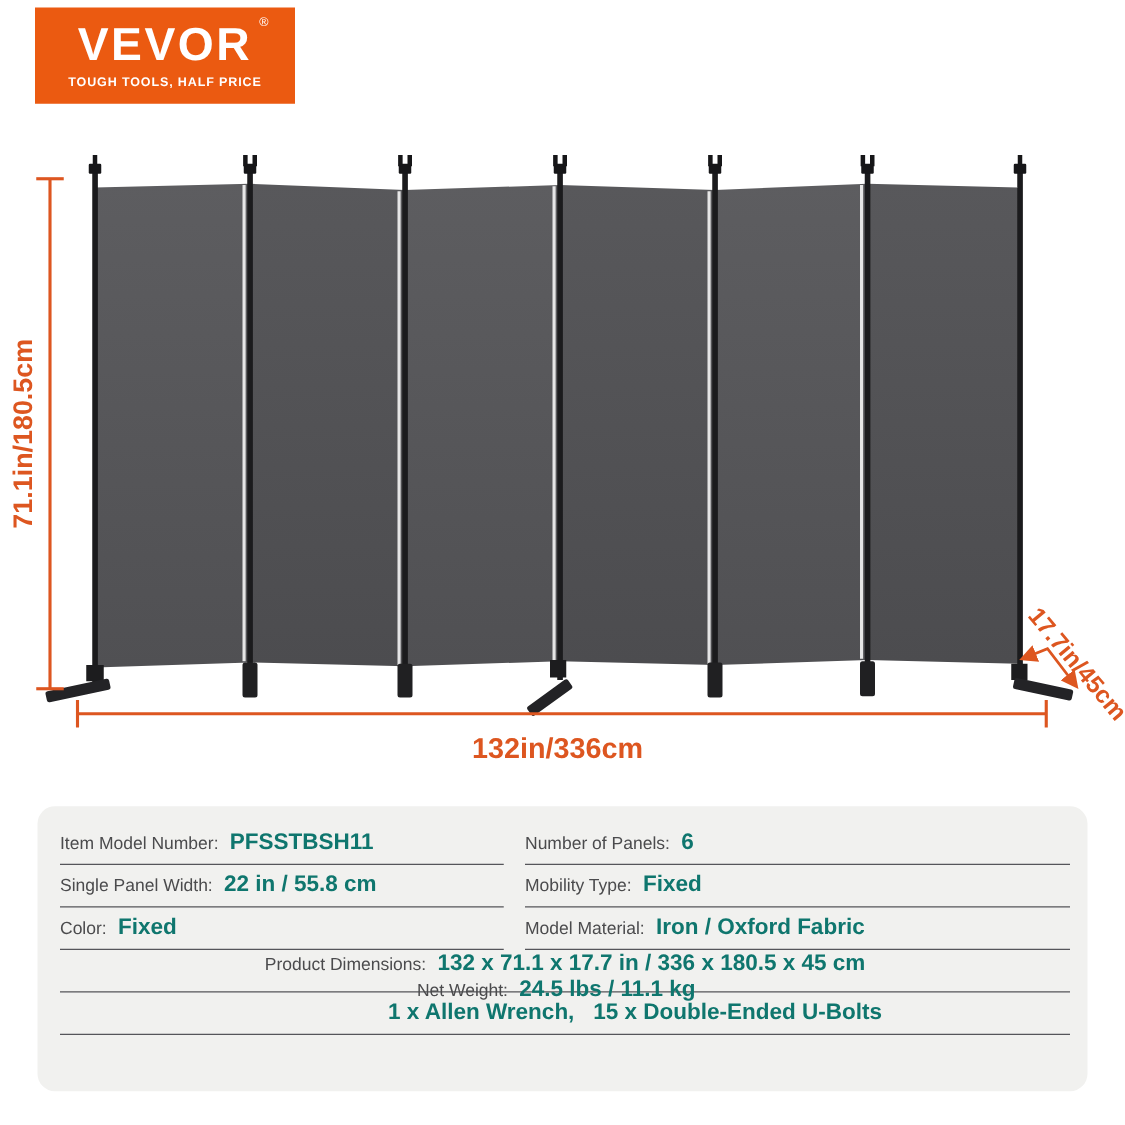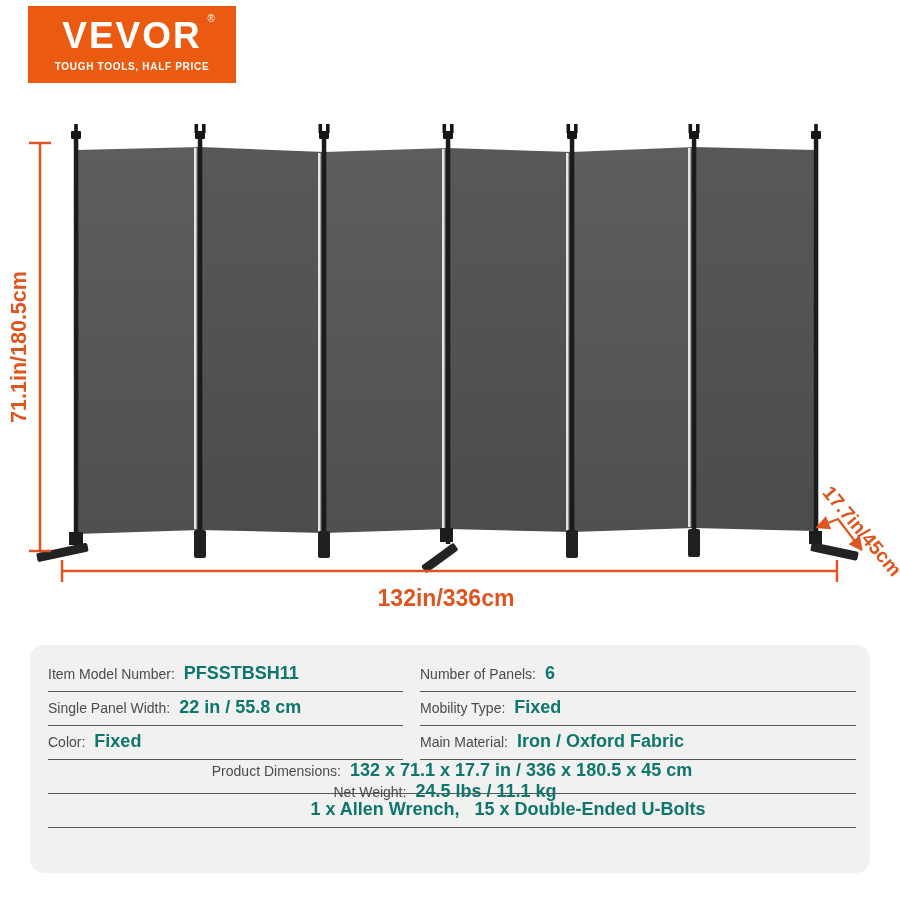--- a/index.html
+++ b/index.html
@@ -195,21 +195,21 @@
       <span class="val">Fixed</span>
     </div>
   </div>
 
   <div class="spec-row">
     <div class="cell cell-l">
       <span class="lbl">Color:</span>
       <span class="val">Fixed</span>
     </div>
     <div class="cell cell-r">
-      <span class="lbl">Main Material:</span>
+      <span class="lbl">Model Material:</span>
       <span class="val">Iron / Oxford Fabric</span>
     </div>
   </div>
 
   <div class="spec-row">
     <div class="cell cell-full cell-split">
       <span class="grp">
         <span class="lbl">Product Dimensions:</span>
         <span class="val">132 x 71.1 x 17.7 in / 336 x 180.5 x 45 cm</span>
       </span>

